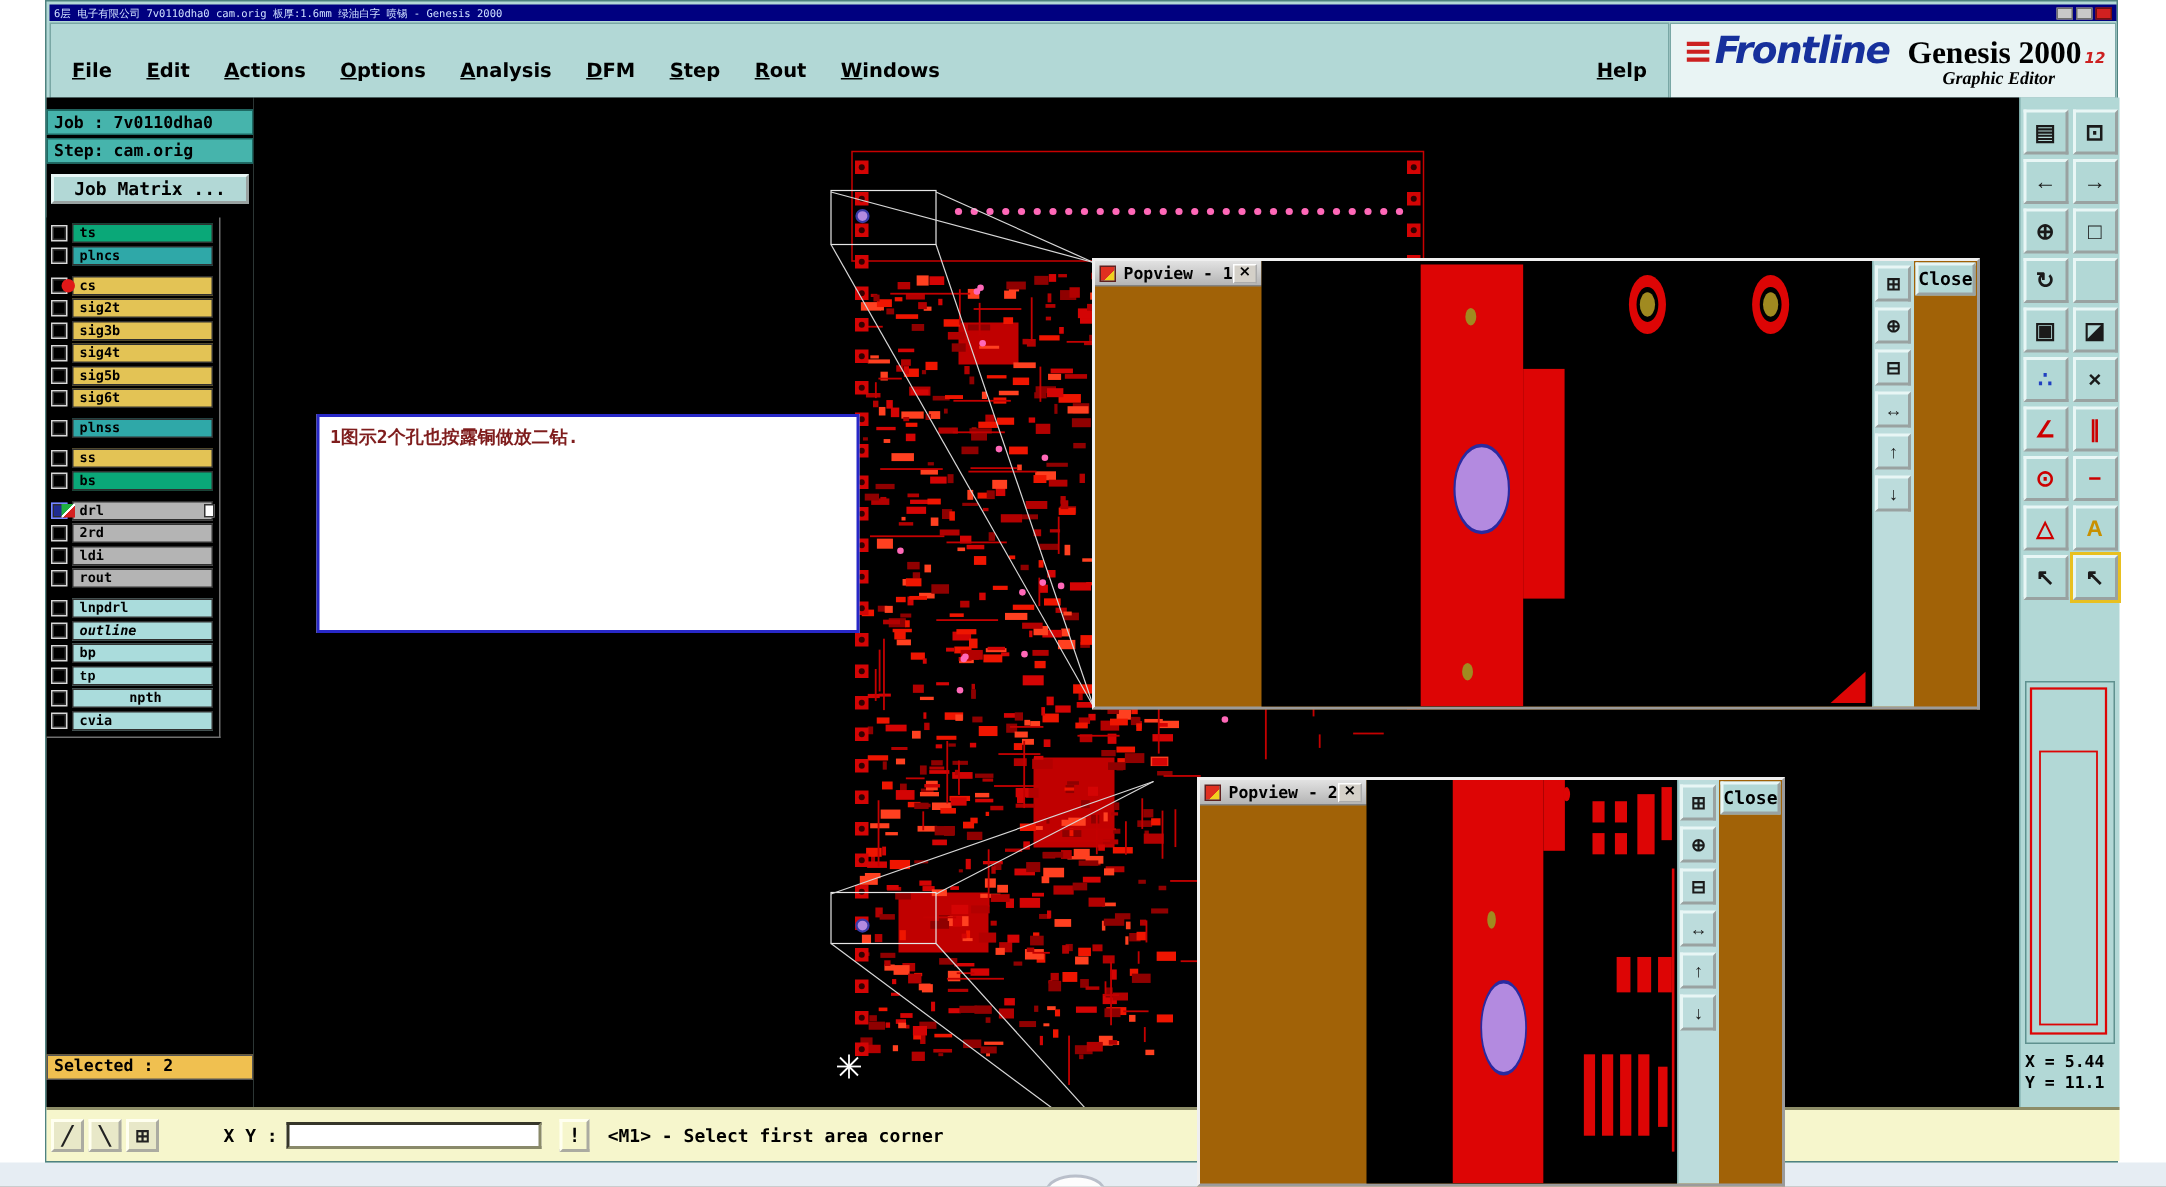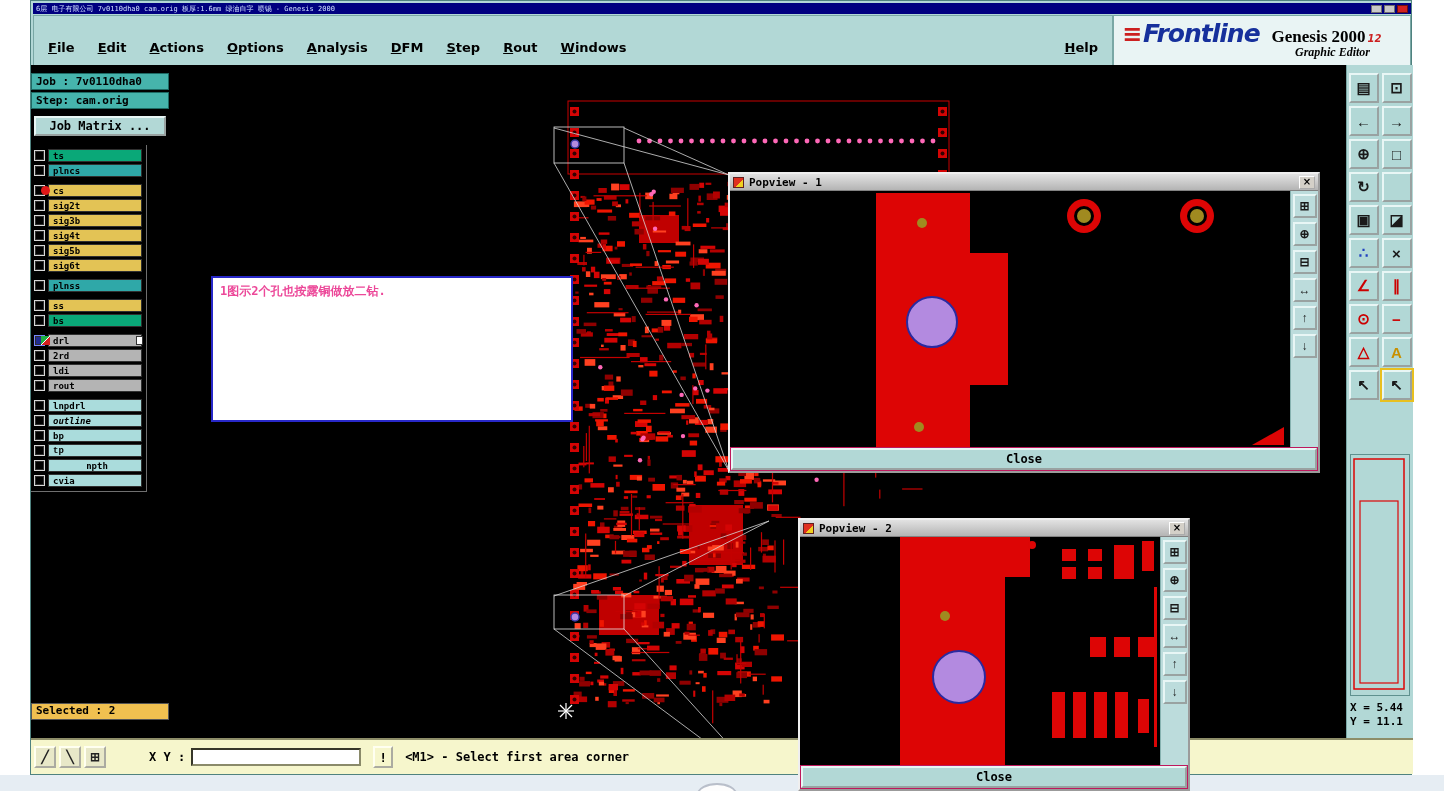--- a/index.html
+++ b/index.html
@@ -24,21 +24,21 @@
   .menu-item{display:inline-block;cursor:default}
   .menu-item::first-letter{text-decoration:underline}
   .menu-help{margin-left:auto;display:inline-block;font-weight:bold}
   .menu-help::first-letter{text-decoration:underline}
 
   .logo-panel{position:absolute;left:1082px;top:14px;width:298px;height:51px;background:#e9f4f4;
     border:1px solid #79a7a5;padding:3px 6px 0 8px;overflow:hidden}
   .logo-line{display:flex;align-items:baseline;white-space:nowrap}
   .logo-bars{color:#cc2020;font-weight:bold;font-style:italic;font-size:24px;margin-right:1px}
   .logo-name{color:#16309c;font-weight:bold;font-style:italic;font-size:25px;letter-spacing:-1px}
-  .logo-prod{font-family:"Liberation Serif",serif;font-weight:bold;font-size:17px;color:#000;margin-left:12px}
+  .logo-prod{font-family:"Liberation Serif",serif;font-weight:bold;font-size:21px;color:#000;margin-left:12px}
   .logo-ver{color:#cc2020;font-weight:bold;font-style:italic;font-size:10px;vertical-align:super;margin-left:2px}
   .logo-sub{font-family:"Liberation Serif",serif;font-weight:bold;font-style:italic;font-size:12px;
     color:#000;text-align:right;padding-right:34px;margin-top:-3px}
 
   
   .left-panel{position:absolute;left:0;top:64px;width:138px;height:673px;background:#000}
   .job-box,.step-box{margin-top:2px;width:138px;height:17px;background:#46b4ac;color:#000;
     font:bold 11px "DejaVu Sans Mono",monospace;line-height:16px;padding-left:4px;
     border:1px solid #1e6a64;white-space:nowrap;overflow:hidden}
   .job-box{margin-top:8px}
@@ -58,21 +58,21 @@
   .row-marker.dot{background:#e01818;border-radius:50%}
   .row-marker.tool{background:linear-gradient(135deg,#1fb042 46%,#ffffff 46%,#ffffff 54%,#d42020 54%)}
   .row-flag{position:absolute;right:3px;top:2px;width:7px;height:9px;background:#fff;
     border:1px solid #333;z-index:2}
   .selected-box{position:absolute;left:0;bottom:18px;width:138px;height:17px;background:#f0c050;
     border:1px solid #555;font:bold 11px "DejaVu Sans Mono",monospace;line-height:14px;padding-left:4px;color:#000}
 
   
   .canvas{position:absolute;left:138px;top:64px;width:1177px;height:673px;background:#000;overflow:hidden}
   .annotation{position:absolute;left:42px;top:211px;width:362px;height:146px;background:#ffffff;
-    border:2px solid #2828c8;color:#ec4899;font:bold 12px "DejaVu Sans Mono",monospace;
+    border:2px solid #2828c8;color:#7f1d1d;font:bold 12px "DejaVu Sans Mono",monospace;
     padding:5px 7px;z-index:5}
 
   
   .right-panel{position:absolute;left:1315px;top:64px;width:67px;height:673px;background:#b2d8d6;
     border-left:1px solid #79a7a5;padding-top:8px}
   .tool-grid{display:grid;grid-template-columns:30px 30px;gap:3px;justify-content:center}
   .tbtn{width:30px;height:30px;background:#b2d8d6;border:2px outset #e8f6f5;
     display:flex;align-items:center;justify-content:center;font-size:15px;font-weight:bold;
     color:#1a1a1a;padding:0}
   .tbtn.active{outline:2px solid #e8c020}
@@ -87,22 +87,22 @@
   .sbtn{width:22px;height:22px;margin-right:3px;background:#e8e8c8;border:2px outset #fffff0;
     font-size:12px;font-weight:bold;color:#222;padding:0}
   .xy-label{margin-left:40px}
   .xy-input{margin-left:6px;width:170px;height:18px;background:#fff;border:2px inset #8a8a6a;
     font:12px "DejaVu Sans Mono",monospace;padding:0 3px}
   .warn-btn{margin-left:12px;width:20px;height:22px;background:#f6f6cc;border:2px outset #fffff0;
     font:bold 13px "DejaVu Sans Mono",monospace;padding:0}
   .status-msg{margin-left:12px;white-space:nowrap}
 
   
-  .popup{position:absolute;background:#be185d;border:2px outset #efefef;display:flex;
-    flex-direction:column}
+  .popup{position:absolute;background:#a16207;border:2px outset #efefef;display:flex;
+    flex-direction:row}
   .popup-title{height:17px;background:linear-gradient(to bottom,#e2e2e2,#b4b4b4);
     display:flex;align-items:center;padding:0 3px;border-bottom:1px solid #828282;
     font:bold 11px "DejaVu Sans Mono",monospace;color:#000}
   .popup-icon{width:11px;height:11px;margin-right:5px;background:linear-gradient(135deg,#e03020 60%,#f0d020 60%);
     border:1px solid #602020}
   .popup-x{margin-left:auto;width:16px;height:13px;background:#d4d0c8;border:1px outset #fff;
     font:bold 10px "DejaVu Sans",sans-serif;line-height:10px;text-align:center;padding:0}
   .popup-body{flex:1;display:flex;min-height:0}
   .popup-canvas{flex:1;background:#000;position:relative;overflow:hidden}
   .popup-canvas svg{display:block}

